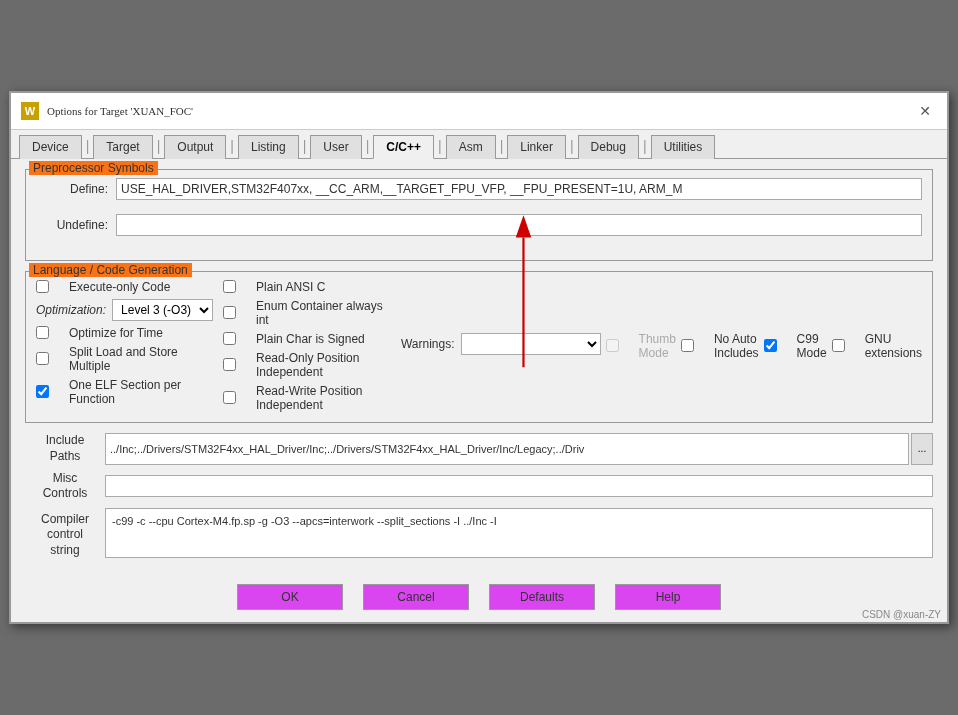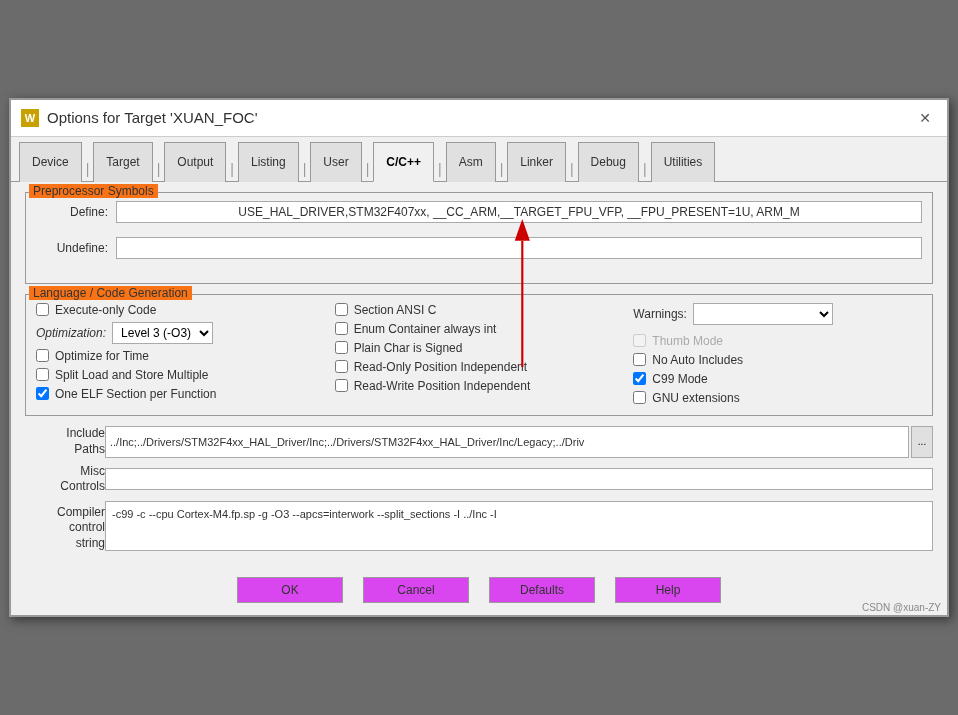--- a/index.html
+++ b/index.html
@@ -38,22 +38,23 @@
       height: 18px;
       background: #c8a000;
       display: flex;
       align-items: center;
       justify-content: center;
       font-weight: bold;
       font-size: 11px;
       color: #fff;
     }
     .title-text {
-      font-size: 15px;
-      color: #333;
+      font-size: 11px;
+      color: #333;
+      font-family: Liberation Serif, serif;
     }
     .close-btn {
       width: 24px;
       height: 24px;
       background: transparent;
       border: 1px solid transparent;
       cursor: pointer;
       display: flex;
       align-items: center;
       justify-content: center;
@@ -63,21 +64,21 @@
 
     
     .tab-bar {
       display: flex;
       background: #f0f0f0;
       border-bottom: 1px solid #999;
       padding: 4px 8px 0;
       gap: 2px;
     }
     .tab {
-      padding: 12px 12px;
+      padding: 4px 12px;
       border: 1px solid #999;
       border-bottom: none;
       background: #e0e0e0;
       cursor: pointer;
       font-size: 12px;
       color: #333;
       position: relative;
       bottom: -1px;
     }
     .tab.active {
@@ -133,26 +134,25 @@
     .form-input {
       flex: 1;
       height: 22px;
       border: 1px solid #aaa;
       background: #fff;
       padding: 2px 4px;
       font-size: 12px;
       color: #333;
       overflow: hidden;
       white-space: nowrap;
-      text-align: center;
     }
     .checkbox-row {
       display: flex;
       align-items: center;
-      gap: 6px;
+      gap: 20px;
       font-size: 12px;
       color: #333;
     }
     .checkbox-row input[type="checkbox"] {
       width: 13px;
       height: 13px;
       cursor: pointer;
     }
     .dropdown-row {
       display: flex;
@@ -194,21 +194,21 @@
     }
 
     
     .multi-row {
       display: flex;
       align-items: center;
       margin-bottom: 6px;
     }
     .multi-label {
       width: 80px;
-      text-align: right;
+      text-align: center;
       font-size: 12px;
       color: #333;
       line-height: 1.3;
       align-self: center;
     }
     .multi-input-wrap {
       flex: 1;
       display: flex;
       align-items: stretch;
       gap: 2px;
@@ -384,21 +384,21 @@
           <div class="checkbox-row">
             <input type="checkbox" checked="" style="">
             <span>One ELF Section per Function</span>
           </div>
         </div>
 
         <div style="flex:1; display:flex; flex-direction:column; gap:5px;">
 
           <div class="checkbox-row">
             <input type="checkbox" style="">
-            <span>Section ANSI C</span>
+            <span>Plain ANSI C</span>
           </div>
 
           <div class="checkbox-row">
             <input type="checkbox" style="">
             <span>Enum Container always int</span>
           </div>
 
           <div class="checkbox-row">
             <input type="checkbox" style="">
             <span>Plain Char is Signed</span>
@@ -408,21 +408,21 @@
             <input type="checkbox" style="">
             <span>Read-Only Position Independent</span>
           </div>
 
           <div class="checkbox-row">
             <input type="checkbox" style="">
             <span>Read-Write Position Independent</span>
           </div>
         </div>
 
-        <div style="flex:1; display:flex; flex-direction:column; gap:5px;justify-content:flex-end;">
+        <div style="flex:1; display:flex; flex-direction:row; gap:5px;justify-content:flex-end;">
 
           <div class="warnings-row">
             <span class="warnings-label">Warnings:</span>
             <select class="warn-select">
               <option></option>
               <option>All Warnings</option>
               <option>No Warnings</option>
               <option>MISRA compatible</option>
             </select>
           </div>

